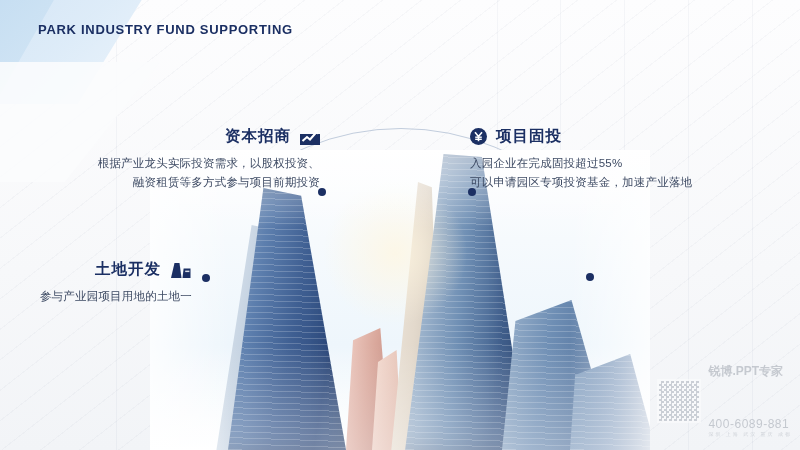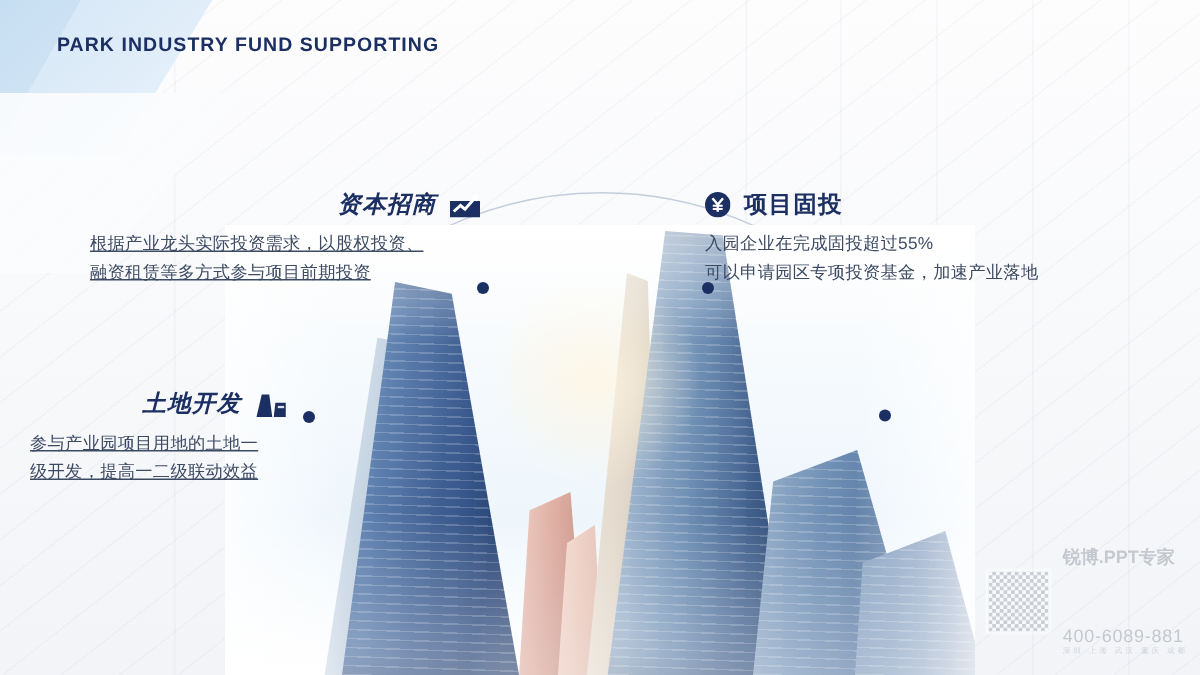--- a/index.html
+++ b/index.html
@@ -153,26 +153,26 @@
     pointer-events:none;
   }
 
   
   .block{position:absolute;}
   .b-title{
     display:flex;align-items:center;gap:9px;
     font-size:15.5px;font-weight:bold;color:#1b2f63;letter-spacing:1px;
     white-space:nowrap;
   }
-  .b-title.right{justify-content:flex-end;font-style:italic;}
+  .b-title.right{justify-content:flex-end;}
   .b-body{
     margin-top:7px;font-size:11.5px;color:#3d4a63;line-height:19px;
     letter-spacing:.2px;white-space:nowrap;
   }
-  .b-body.ralign{text-align:left;text-decoration:underline;}
+  .b-body.ralign{text-align:right;}
 
   .icon{display:inline-flex;align-items:center;justify-content:center;}
 
   
   .wm{
     position:absolute;right:8px;bottom:12px;display:flex;align-items:center;gap:7px;
     opacity:.45;
   }
   .qr{width:40px;height:40px;background:
       repeating-conic-gradient(#9aa2ad 0% 25%, #ffffff 0% 50%) 0 0/5px 5px;
@@ -276,21 +276,20 @@
       <span class="icon">
         <svg width="22" height="16" viewBox="0 0 22 16" aria-hidden="true">
           <polygon points="1,16 4.5,1 9.5,1 11.5,16" fill="#1b2f63"></polygon>
           <polygon points="12.5,16 13.6,6.5 20.5,6.5 20.5,16" fill="#1b2f63"></polygon>
           <rect x="15.2" y="8.6" width="4.2" height="1.5" fill="#ffffff" opacity=".85"></rect>
         </svg>
       </span>
     </div>
     <div class="b-body ralign">
       <div>参与产业园项目用地的土地一</div>
-      <div>级开发，提高一二级联动效益</div>
     </div>
   </div>
 
 
   <div class="wm">
     <div class="qr"></div>
     <div class="wm-txt">
       <div class="wm-1">锐博.PPT专家</div>
       <div class="wm-2">400-6089-881</div>
       <div class="wm-3">深圳 上海 武汉 重庆 成都</div>

